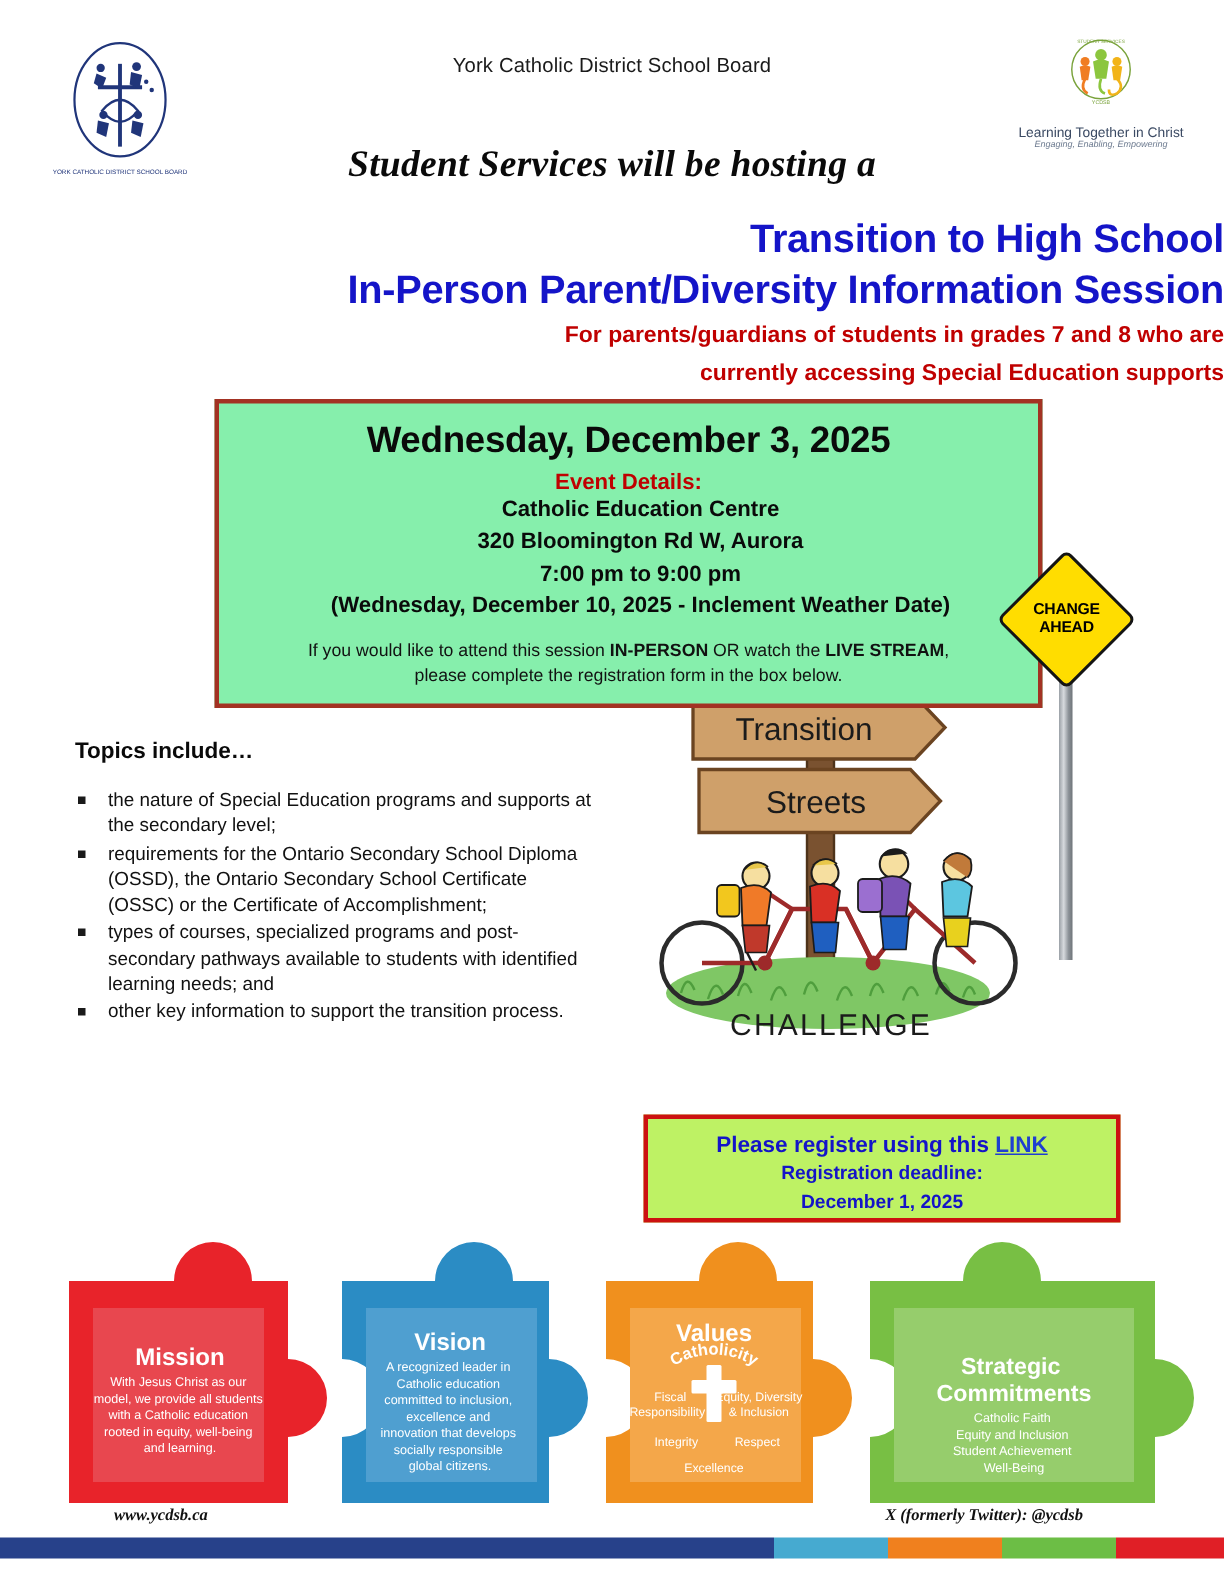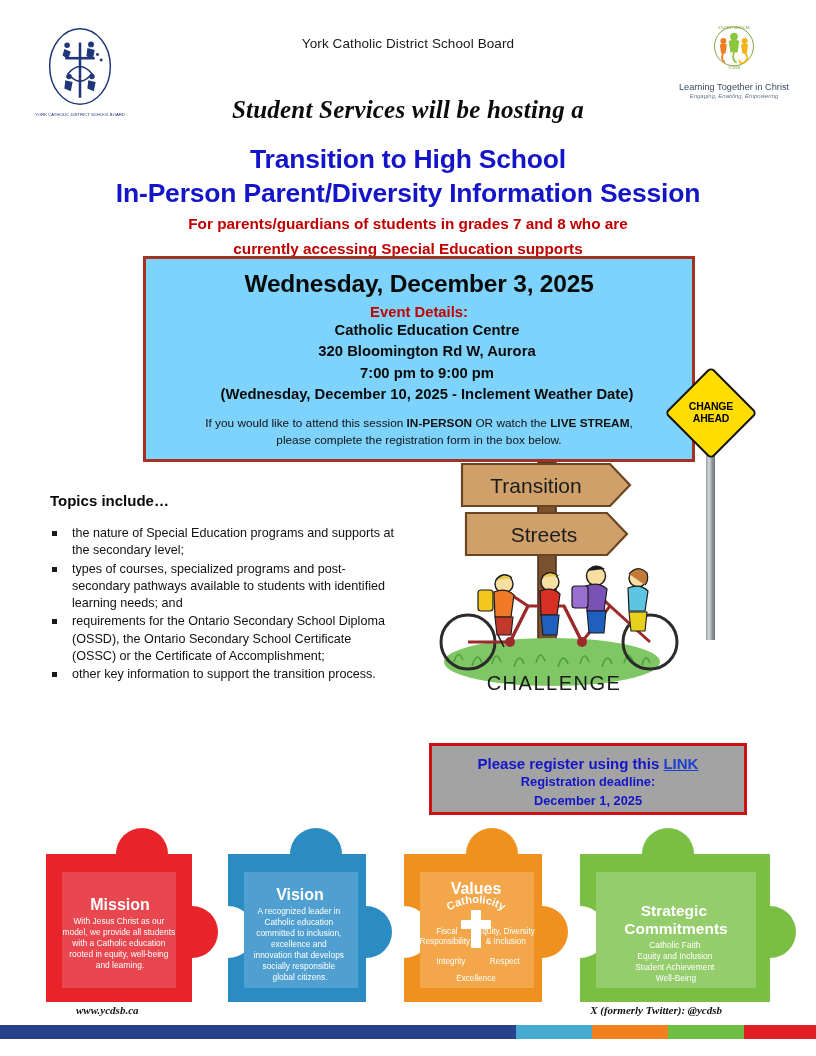--- a/index.html
+++ b/index.html
@@ -44,43 +44,43 @@
     font-family: "Liberation Serif", serif;
     font-style: italic;
     font-weight: 700;
     font-size: 25px;
     color: #0a0a0a;
     margin-top: -34px;
     letter-spacing: .2px;
   }
 
   
-  .title-block { text-align: center; margin-top: 18px; }
+  .title-block { text-align: right; margin-top: 18px; }
   .title-blue {
     color: #1414c8;
     font-weight: 700;
     font-size: 26.5px;
     line-height: 1.29;
     letter-spacing: -.2px;
   }
   .title-red {
     color: #c00000;
     font-weight: 700;
     font-size: 15.3px;
     line-height: 1.35;
     margin-top: 4px;
   }
 
   
   .event-box {
     position: absolute;
-    left: 143px; top: 256px;
+    left: 143px; top: 266px;
     width: 552px; height: 206px;
     border: 3px solid #a33223;
-    background: #7dd3fc;
+    background: #86efac;
     text-align: center;
     padding-top: 11px;
     z-index: 4;
   }
   .event-date {
     font-size: 24.5px; font-weight: 700; color: #0a0a0a; letter-spacing: -.2px;
   }
   .event-details-label {
     font-size: 14.8px; font-weight: 700; color: #c00000; margin-top: 6px;
   }
@@ -147,21 +147,21 @@
     position: absolute; left: 432px; top: 440px;
     width: 260px; height: 266px;
     z-index: 3;
   }
 
   
   .register-box {
     position: absolute; left: 429px; top: 743px;
     width: 318px; height: 72px;
     border: 3px solid #cc1111;
-    background: #a3a3a3;
+    background: #bef264;
     text-align: center;
     padding-top: 9px;
     z-index: 5;
   }
   .register-line1 {
     font-size: 15px; font-weight: 700; color: #1414c8;
   }
   .register-line1 .lnk {
     color: #1f3fd0; text-decoration: underline;
   }
@@ -275,22 +275,22 @@
         <span>CHANGE</span>
         <span>AHEAD</span>
       </div>
     </div>
   </div>
 
   <div class="topics">
     <div class="topics-heading">Topics include…</div>
     <ul>
       <li>the nature of Special Education programs and supports at the secondary level;</li>
+      <li>requirements for the Ontario Secondary School Diploma (OSSD), the Ontario Secondary School Certificate (OSSC) or the Certificate of Accomplishment;</li>
       <li>types of courses, specialized programs and post-secondary pathways available to students with identified learning needs; and</li>
-      <li>requirements for the Ontario Secondary School Diploma (OSSD), the Ontario Secondary School Certificate (OSSC) or the Certificate of Accomplishment;</li>
       <li>other key information to support the transition process.</li>
     </ul>
   </div>
 
   <div class="clipart">
     <svg viewBox="0 0 260 266" width="260" height="266" aria-hidden="true">
 
       <rect x="106" y="22" width="18" height="190" fill="#7a5230" stroke="#4e3319" stroke-width="1.6" rx="1"></rect>
 
       <g>

